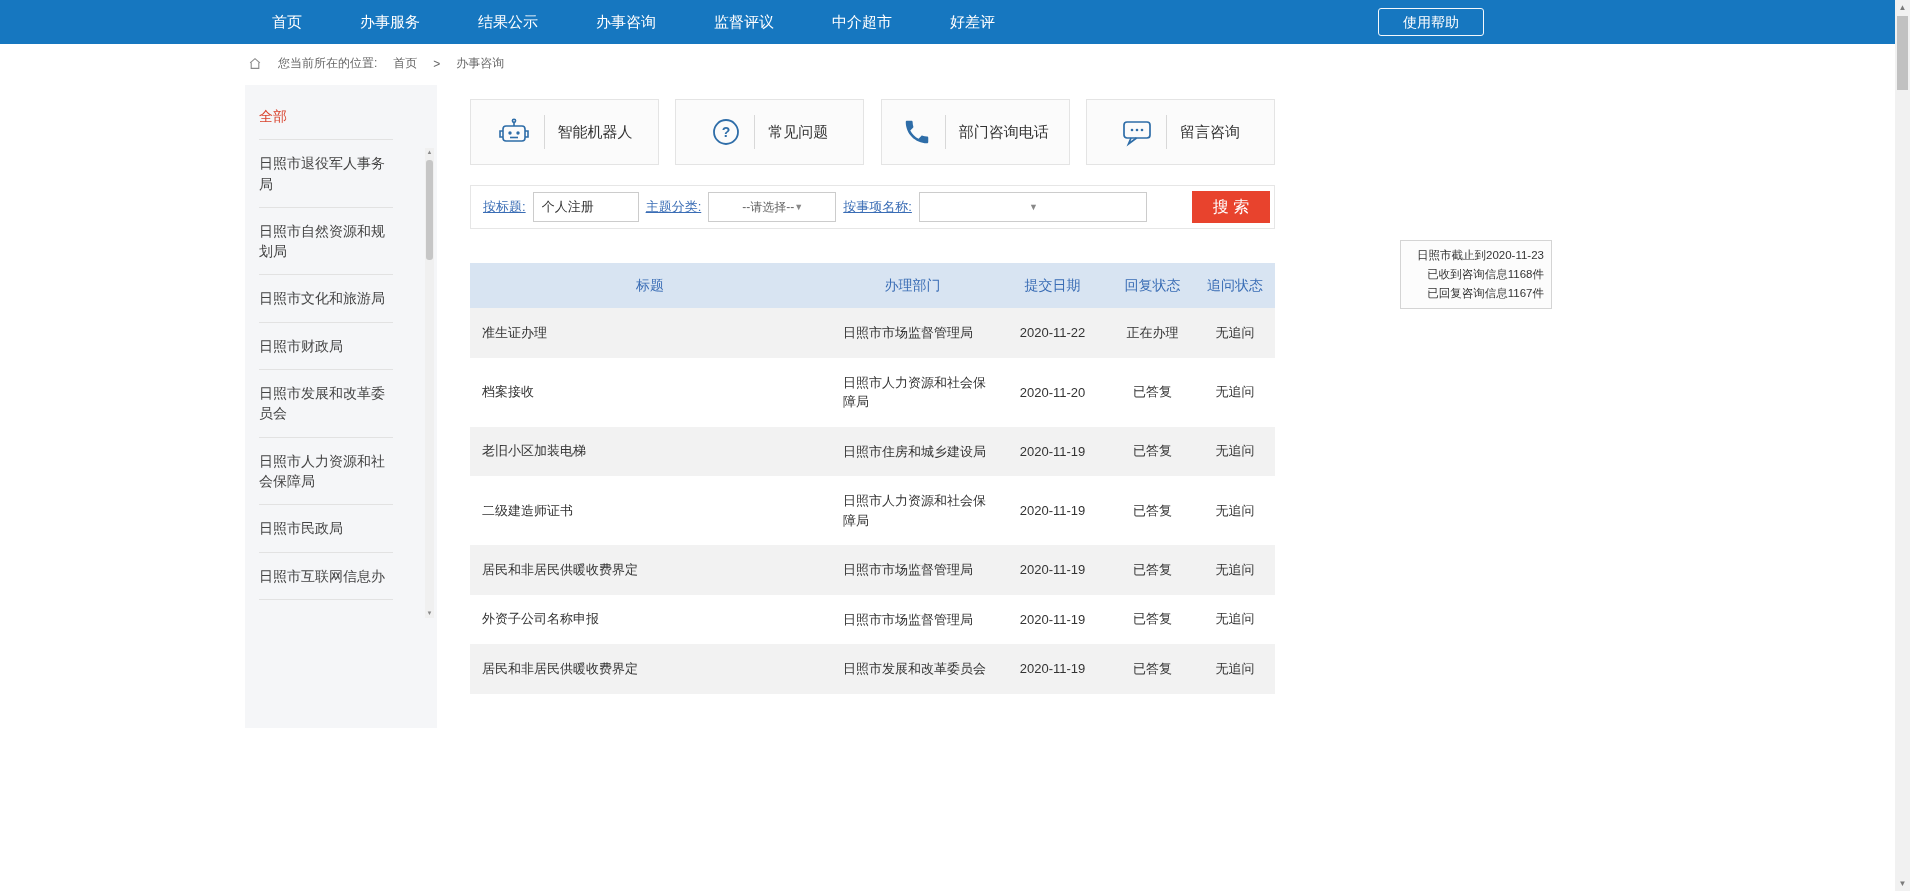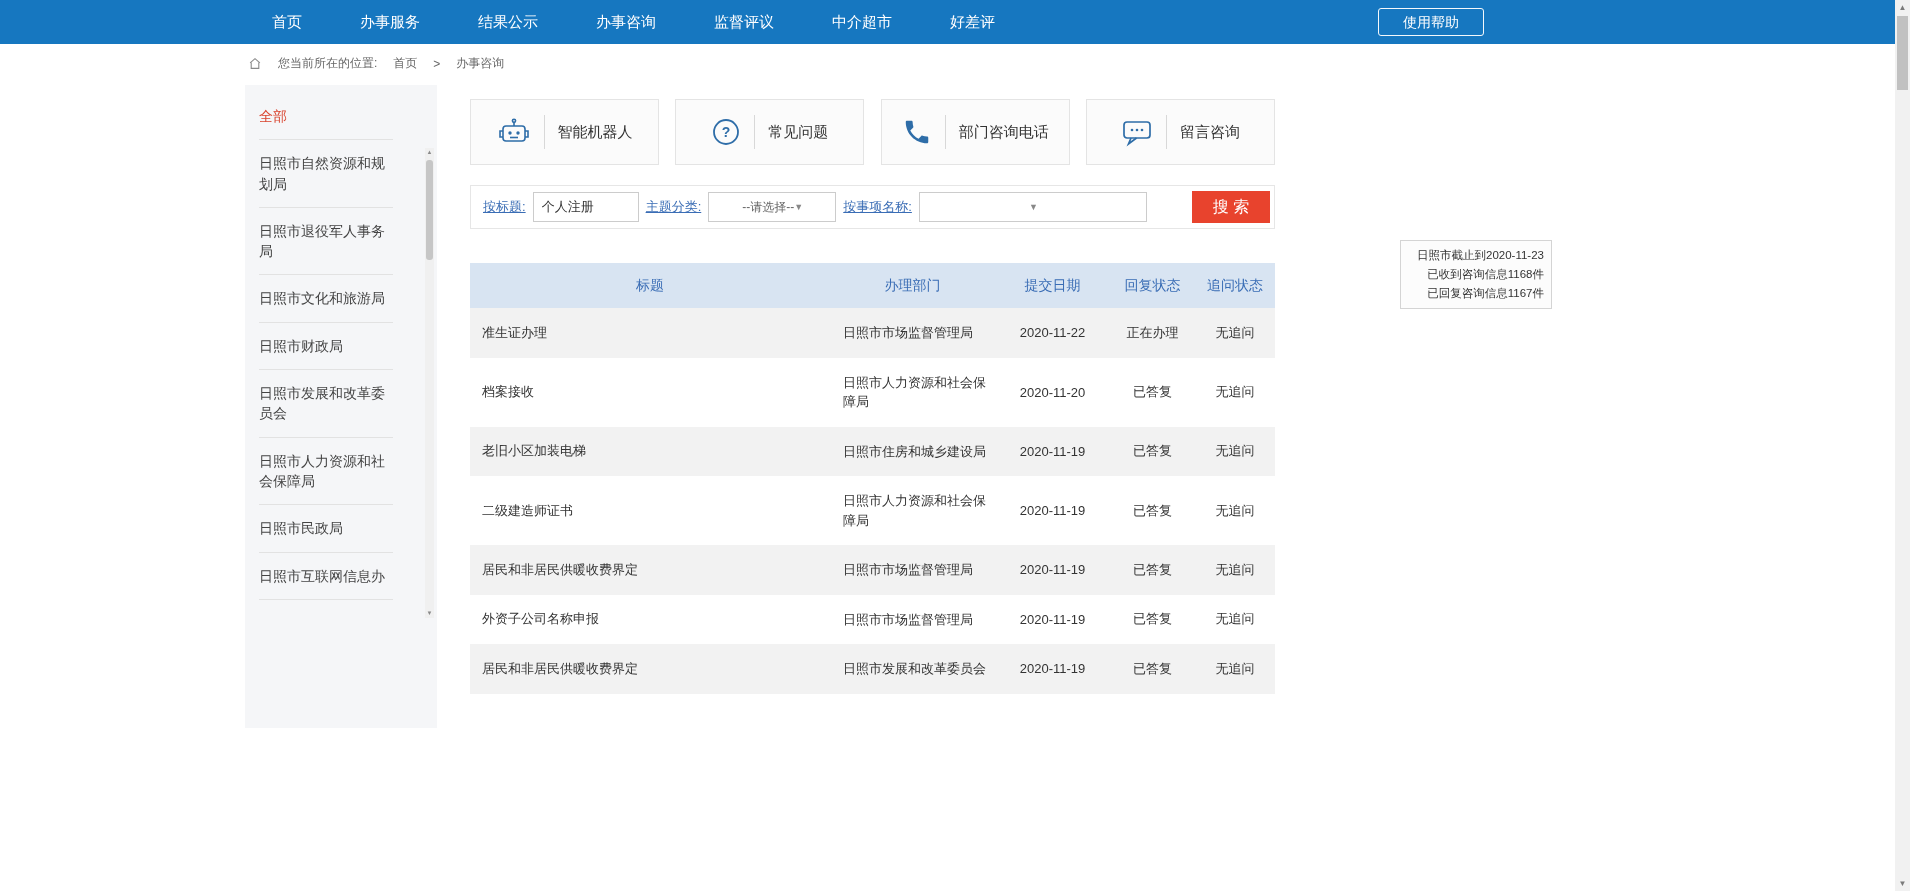--- a/index.html
+++ b/index.html
@@ -153,22 +153,22 @@
   </span>
   <span>您当前所在的位置:</span>
   <span class="bc-link">首页</span>
   <span>&gt;</span>
   <span>办事咨询</span>
 </div>
 
 <aside class="sidebar">
   <div class="sidebar-list">
     <div class="sidebar-item active">全部</div>
+    <div class="sidebar-item">日照市退役军人事务局</div>
     <div class="sidebar-item">日照市自然资源和规划局</div>
-    <div class="sidebar-item">日照市退役军人事务局</div>
     <div class="sidebar-item">日照市文化和旅游局</div>
     <div class="sidebar-item">日照市财政局</div>
     <div class="sidebar-item">日照市发展和改革委员会</div>
     <div class="sidebar-item">日照市人力资源和社会保障局</div>
     <div class="sidebar-item">日照市民政局</div>
     <div class="sidebar-item">日照市互联网信息办</div>
   </div>
   <div class="sidebar-scrollbar">
     <span class="sb-arrow sb-up">▲</span>
     <span class="sb-thumb"></span>

